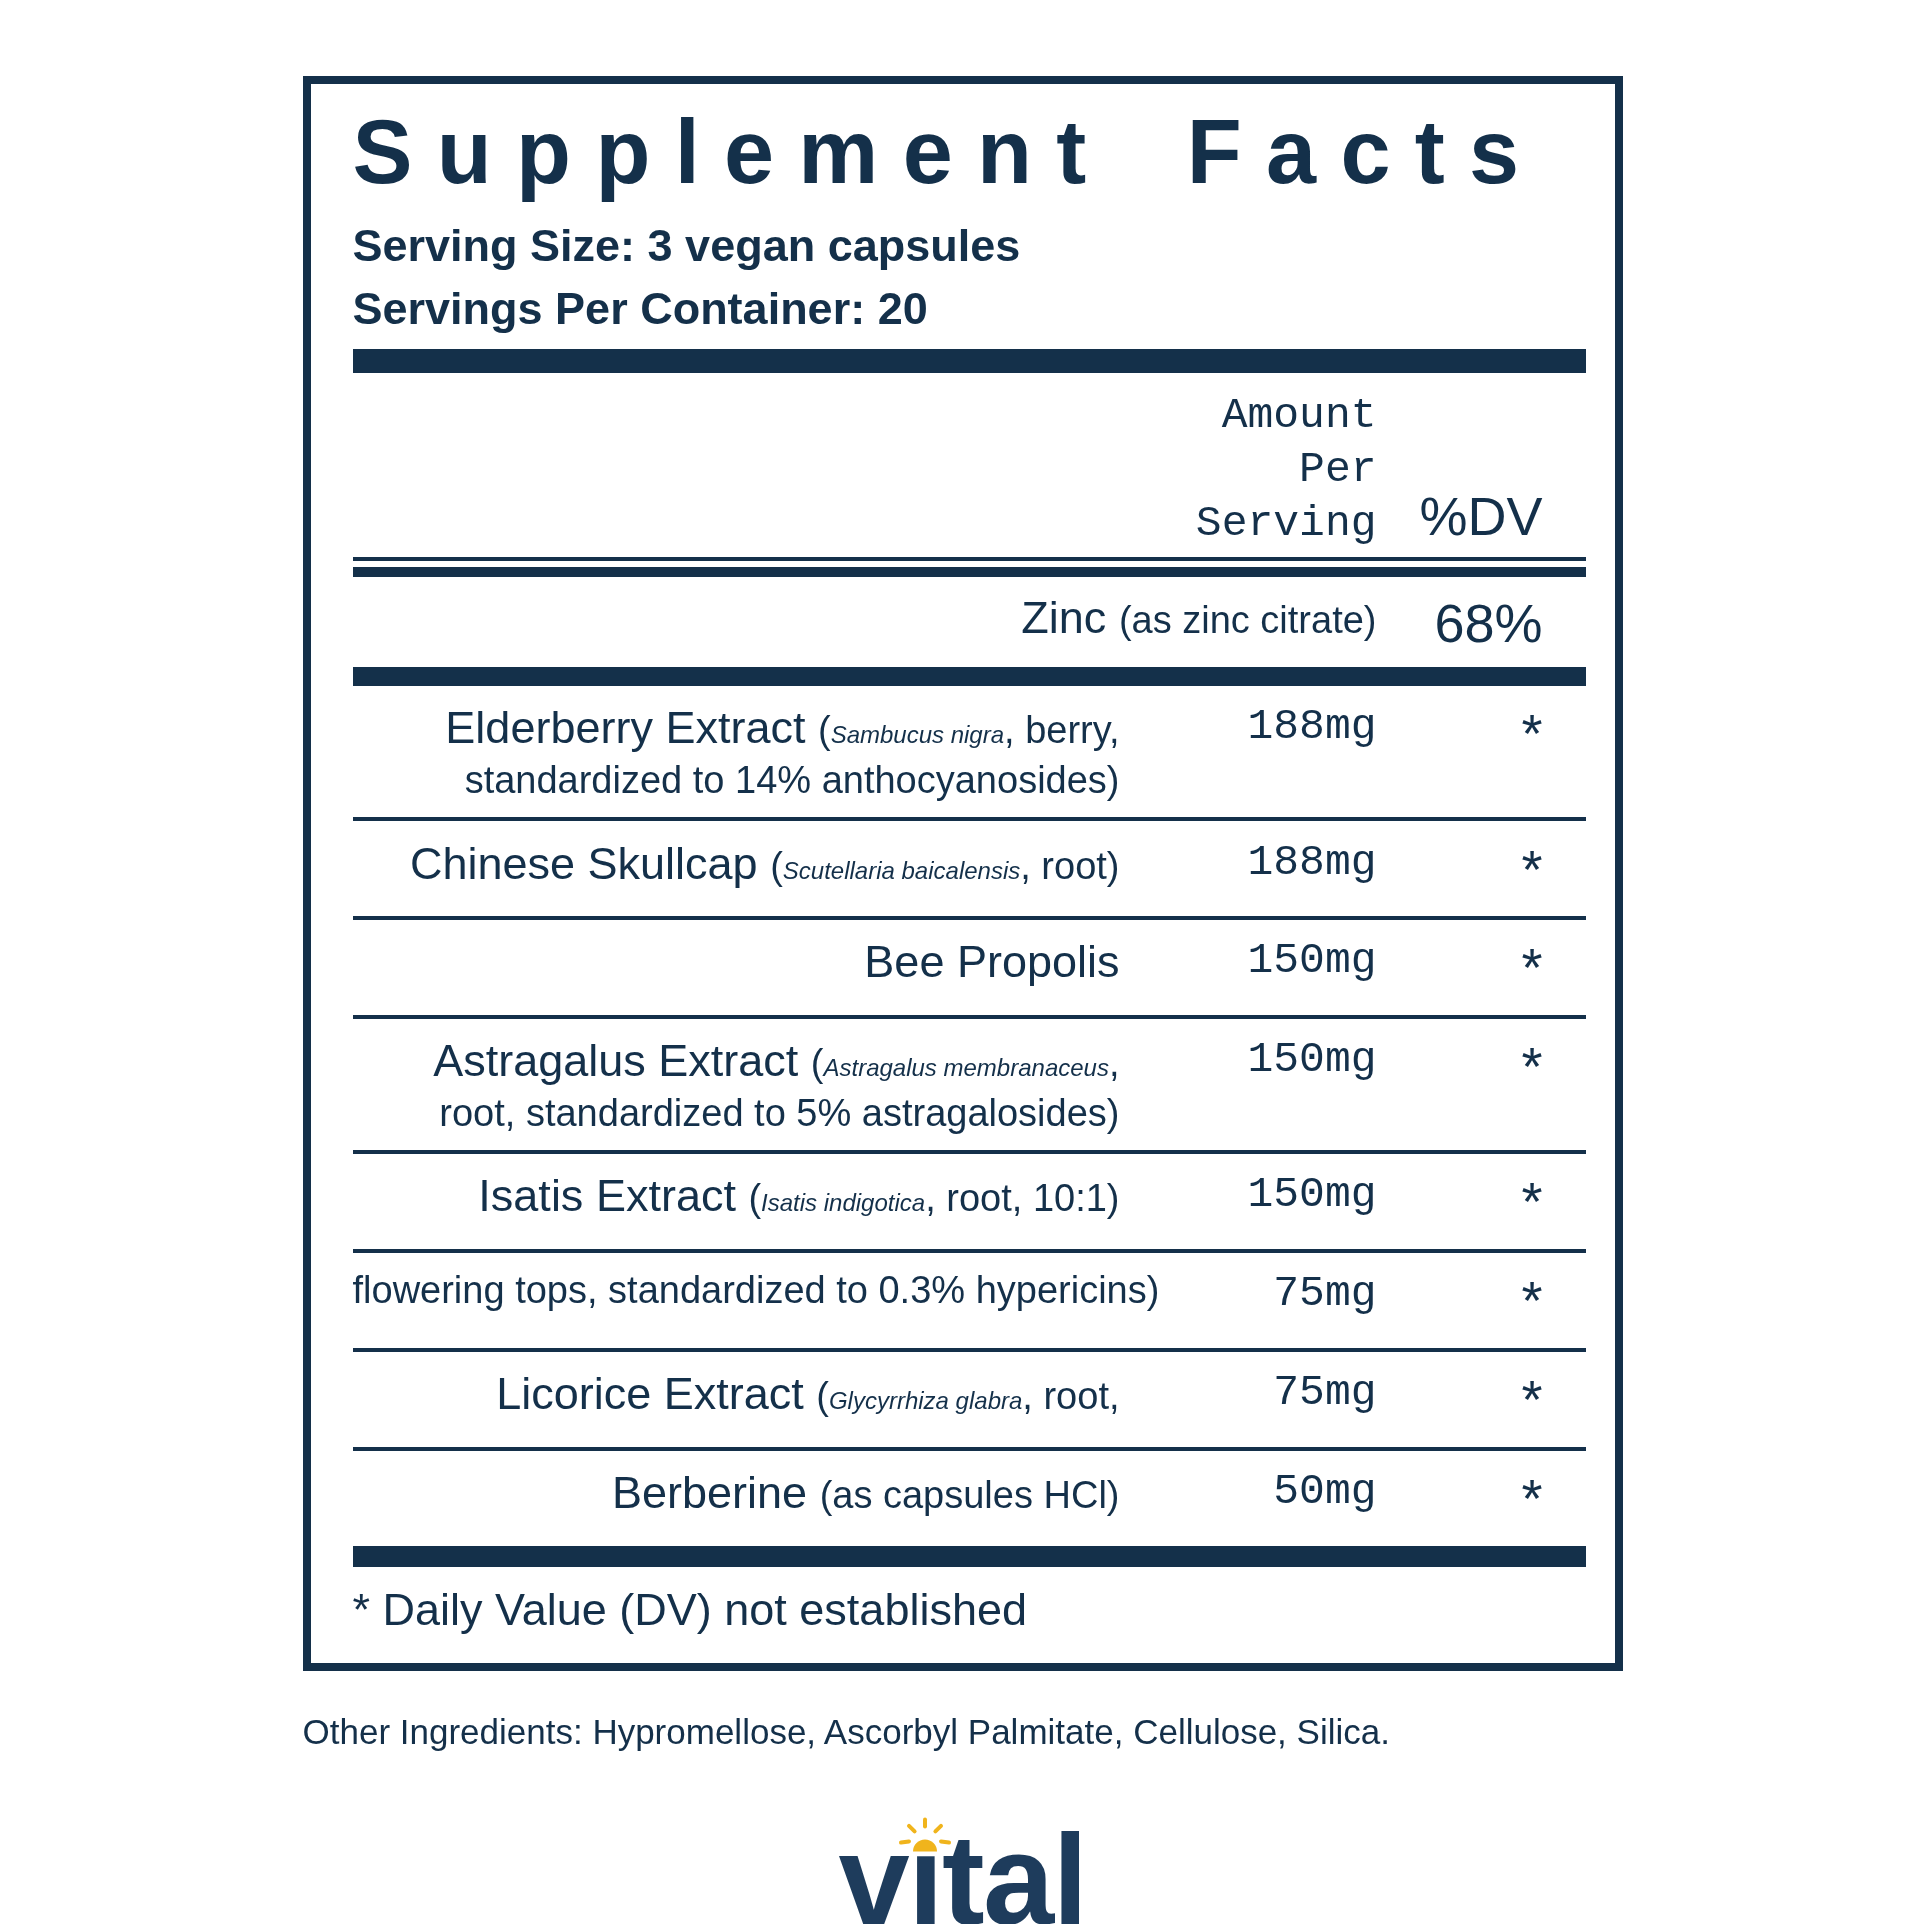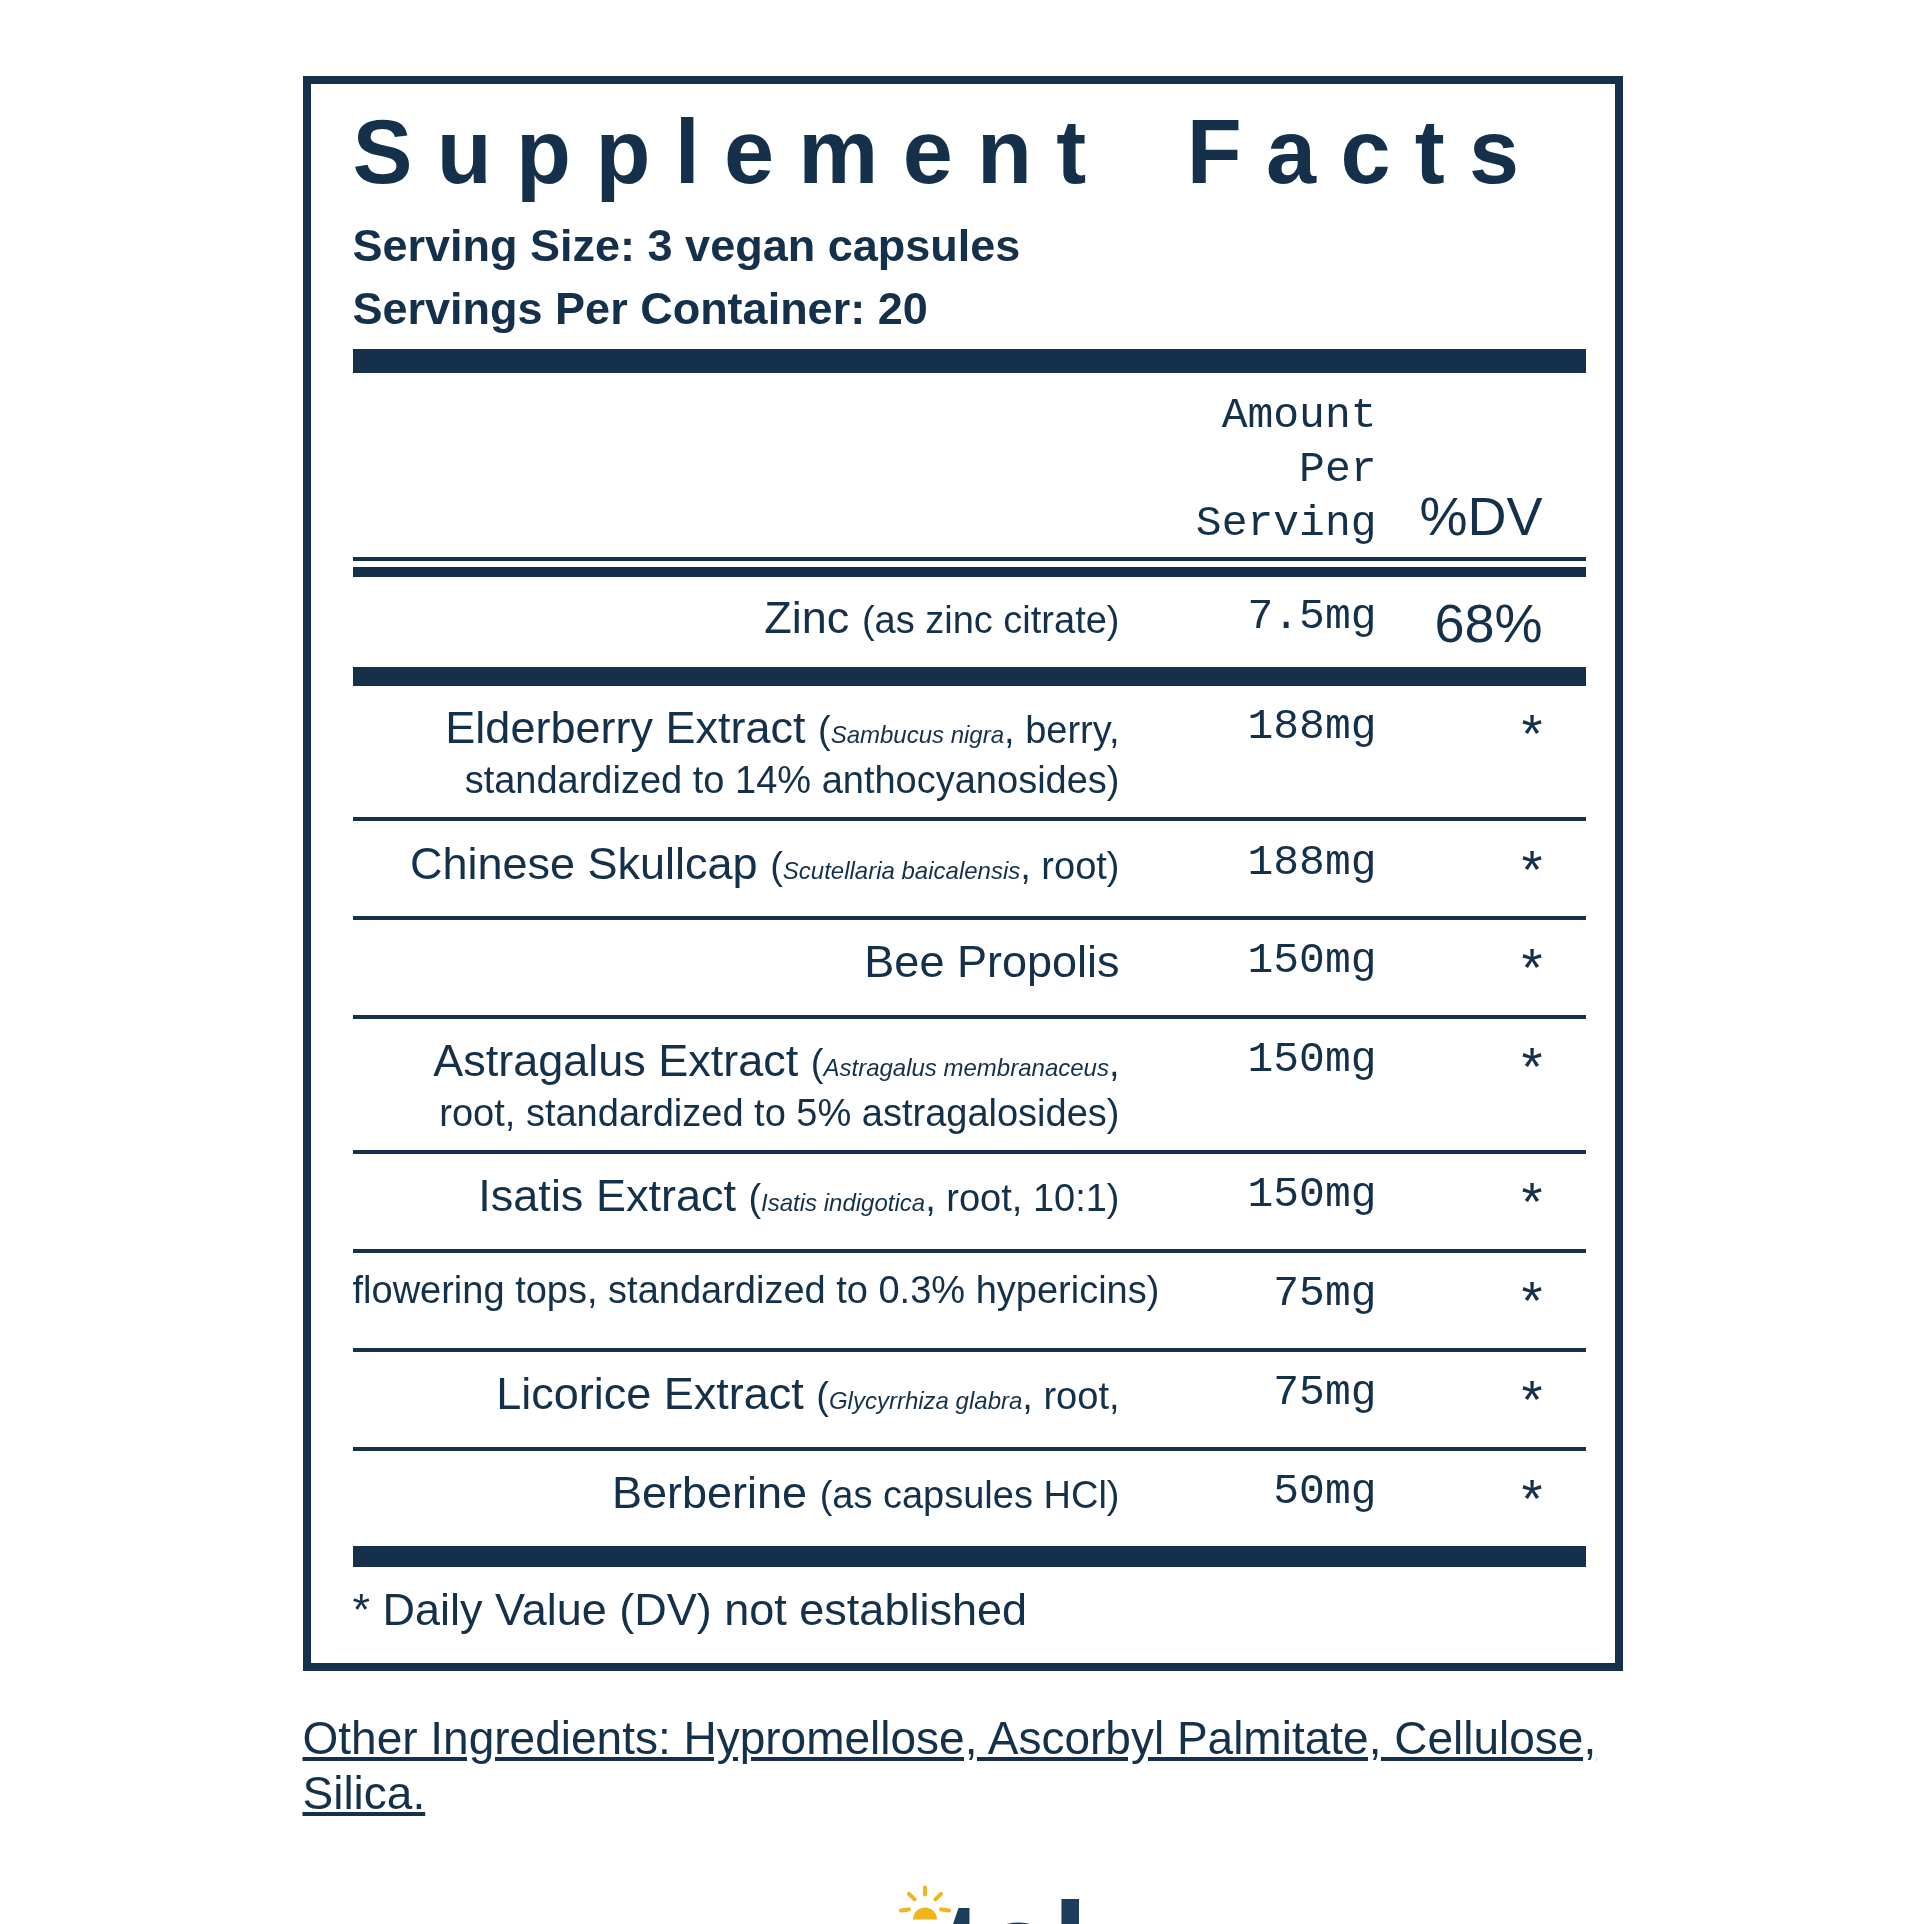--- a/index.html
+++ b/index.html
@@ -71,24 +71,23 @@
   }
   .hdr-row .col-amt,.hdr-row .col-dv{padding-top:0;}
   .footnote{
     font-size:45px;
     padding:16px 0 8px;
     line-height:1.2;
   }
   .other-ing{
     width:1320px;
     margin:40px auto 0;
-    font-size:46px;
+    font-size:35px;
     line-height:1.2;
     color:var(--navy);
-    text-decoration:underline;
   }
   .logo{
     text-align:center;
     margin-top:63px;
     color:var(--logo-navy);
   }
   .wordmark{
     display:inline-block;
     font-size:128px;
     font-weight:700;
@@ -127,21 +126,20 @@
     </div>
 
     <div class="rule-thin"></div>
     <div class="bar bar-med"></div>
 
     <div id="zinc-row">
         <div class="row zinc">
           <div class="col-name">
             <div class="nline"><span class="seg-main">Zinc </span><span class="seg-reg">(as zinc citrate)</span></div>
           </div>
-          <div class="col-amt">7.5mg</div>
           <div class="col-dv">68%</div>
         </div>
       </div>
 
     <div class="bar bar-thick2"></div>
 
     <div id="ing-rows">
         <div class="row ing">
           <div class="col-name">
             <div class="nline"><span class="seg-main">Elderberry Extract </span><span class="seg-reg">(</span><span class="seg-latin">Sambucus nigra</span><span class="seg-reg">, berry,</span></div>

